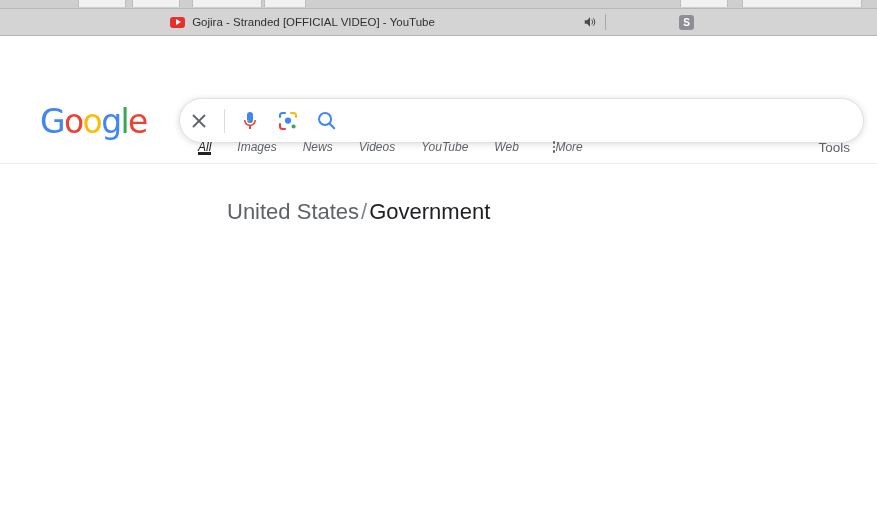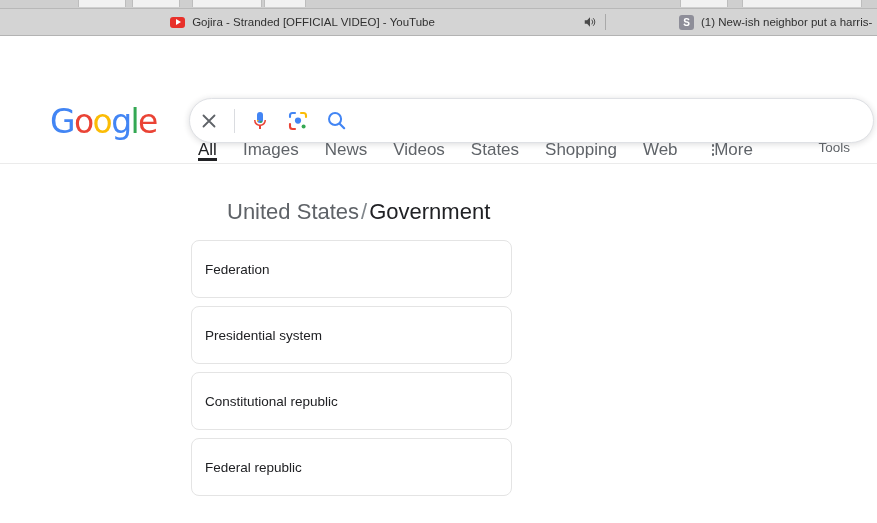--- a/index.html
+++ b/index.html
@@ -70,21 +70,21 @@
     margin-right: 7px; flex: none;
   }
   .tab-title { overflow: hidden; text-overflow: clip; }
   #tab-audio-icon {
     position: absolute; top: 6px; left: 583px;
     width: 14px; height: 14px; color: #4a4a4a;
   }
 
   
   #google-header {
-    position: absolute; top: 37px; left: 17px;
+    position: absolute; top: 37px; left: 7px;
     width: 698px; height: 127px;
     background: #fff;
   }
   #google-logo {
     position: absolute; left: 33px; top: 68px;
     font-size: 33px; line-height: 1;
     letter-spacing: -1.6px;
     font-family: "DejaVu Sans", sans-serif;
     font-weight: 400;
     user-select: none;
@@ -127,23 +127,23 @@
     position: absolute; top: 130px; left: 0;
     width: 877px; height: 34px;
     border-bottom: 1px solid #ebebeb;
   }
   #nav-tabs {
     position: absolute; left: 185px; top: 0;
     display: flex; align-items: flex-start; height: 34px;
   }
   .nav-tab {
     position: relative;
-    font-size: 17px; color: #5f6368;
+    font-size: 12px; color: #5f6368;
     padding: 10px 13px 0 13px;
-    cursor: pointer; white-space: nowrap;
+    cursor: pointer; white-space: nowrap; font-style: italic;
   }
   .nav-tab.active { color: #202124; font-weight: 500; }
   .nav-tab.active::after {
     content: ""; position: absolute;
     left: 13px; right: 13px; bottom: -1px;
     height: 3px; background: #202124;
   }
   .nav-tab.more { display: flex; align-items: center; gap: 0; padding-left: 21px; }
   .kebab { display: flex; flex-direction: column; gap: 2.2px; }
   .kebab i { display: block; width: 2.6px; height: 2.6px; border-radius: 50%; background: #5f6368; }
@@ -206,21 +206,20 @@
 
     <svg id="tab-audio-icon" viewBox="0 0 24 24">
       <path fill="currentColor" d="M3 9v6h4l5 5V4L7 9H3z"></path>
       <path fill="none" stroke="currentColor" stroke-width="1.7" stroke-linecap="round" d="M15.5 8.5a5 5 0 0 1 0 7M18 6a8.5 8.5 0 0 1 0 12"></path>
     </svg>
 
     <div class="tab-sep"></div>
 
     <div class="browser-tab" id="browser-tab-1">
       <span class="favicon-s">S</span>
-      <span class="tab-title">(1) New-ish neighbor put a harris-</span>
     </div>
 
   </div>
 </div>
 
 <div id="google-header">
 
   <div id="google-logo">
     <span>G</span><span>o</span><span>o</span><span>g</span><span>l</span><span>e</span>
   </div>
@@ -276,24 +275,21 @@
     <div class="nav-tab">
       <span>Images</span>
     </div>
     <div class="nav-tab">
       <span>News</span>
     </div>
     <div class="nav-tab">
       <span>Videos</span>
     </div>
     <div class="nav-tab">
-      <span>States</span>
-    </div>
-    <div class="nav-tab">
-      <span>Shopping</span>
+      <span>YouTube</span>
     </div>
     <div class="nav-tab">
       <span>Web</span>
     </div>
     <div class="nav-tab more">
       <span class="kebab">
           <i></i>
           <i></i>
           <i></i>
         </span>
@@ -304,28 +300,14 @@
 
   <div id="tools-button">Tools</div>
 </div>
 
 <div id="results">
 
   <div id="kp-heading">
     <span class="entity">United States</span><span class="slash">/</span><span class="topic">Government</span>
   </div>
 
-  <div id="kp-cards">
-    <div class="kp-card">
-      <span class="kp-card-label">Federation</span>
-    </div>
-    <div class="kp-card">
-      <span class="kp-card-label">Presidential system</span>
-    </div>
-    <div class="kp-card">
-      <span class="kp-card-label">Constitutional republic</span>
-    </div>
-    <div class="kp-card">
-      <span class="kp-card-label">Federal republic</span>
-    </div>
-  </div>
 
 </div>
 
 </body></html>

